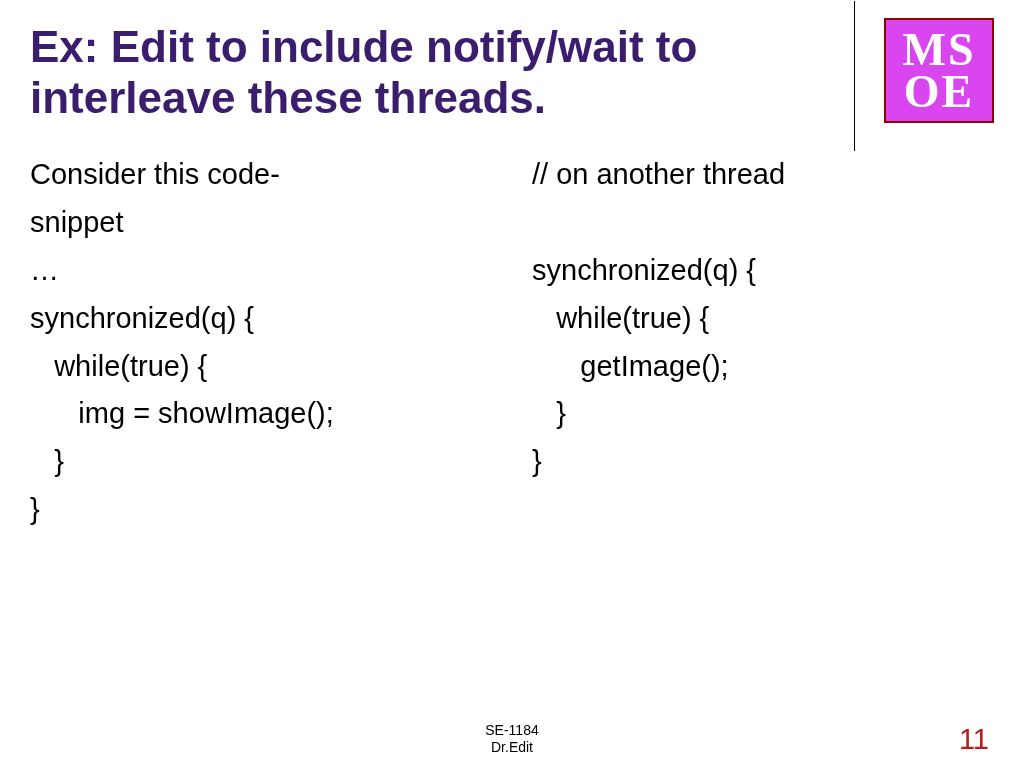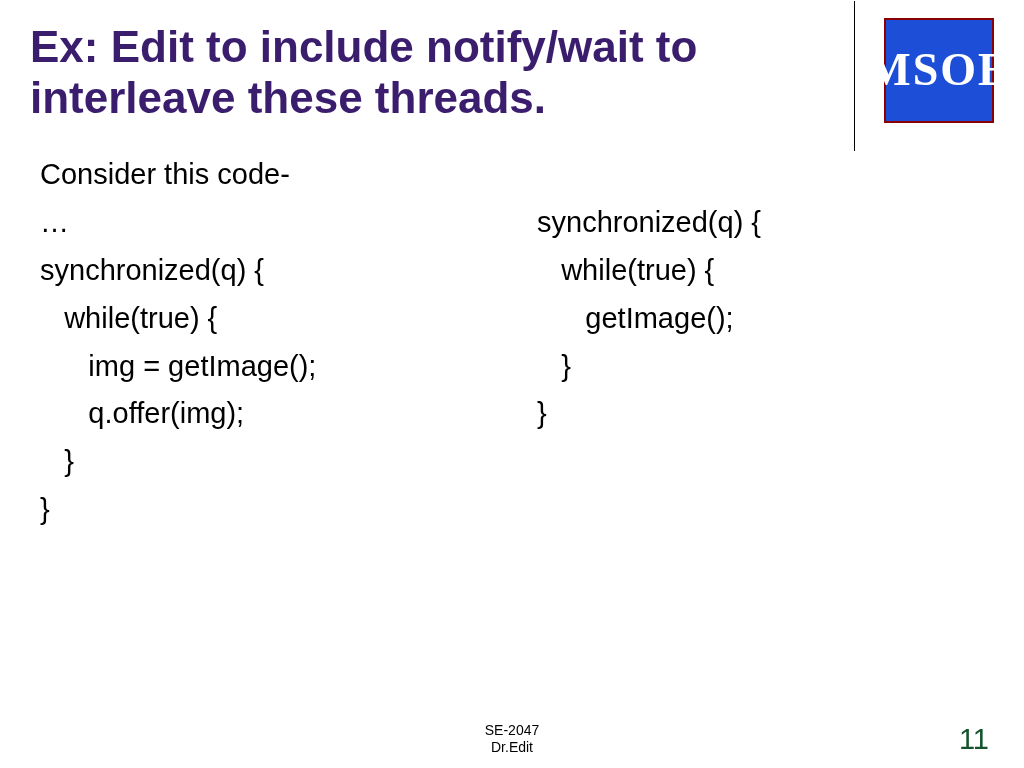--- a/index.html
+++ b/index.html
@@ -6,21 +6,21 @@
   body {
     width: 1024px;
     height: 768px;
     font-family: Arial, Helvetica, sans-serif;
     background: #ffffff;
     position: relative;
     overflow: hidden;
   }
   .header {
     display: flex;
-    align-items: center;
+    align-items: flex-end;
     padding: 22px 30px 0 30px;
   }
   .title {
     font-size: 44px;
     font-weight: bold;
     color: #3b1d6e;
     line-height: 1.15;
     flex: 1;
   }
   .logo-wrap {
@@ -33,40 +33,40 @@
     position: absolute;
     left: 0;
     top: -22px;
     width: 1px;
     height: 150px;
     background: #000;
   }
   .logo {
     width: 110px;
     height: 105px;
-    background: #1d4ed8;
+    background: #d946ef;
     border: 2px solid #8b0000;
     display: flex;
-    flex-direction: row;
+    flex-direction: column;
     align-items: center;
     justify-content: center;
     color: #fff;
     font-family: Georgia, 'Times New Roman', serif;
     font-weight: bold;
     font-size: 46px;
     line-height: 0.9;
     padding: 20px;
     margin-left: 10px;
     margin-top: -5px;
   }
   .logo-row { display: flex; letter-spacing: 2px; }
   .logo-underline { text-decoration-thickness: 3px; text-underline-offset: 2px; }
   .columns {
     display: flex;
-    padding: 28px 30px 0 40px;
+    padding: 28px 30px 0 30px;
     gap: 40px;
   }
   .col {
     flex: 1;
     font-size: 29px;
     color: #000;
     line-height: 1.65;
   }
   .col div { white-space: pre; }
   .footer-center {
@@ -77,21 +77,21 @@
     text-align: center;
     font-size: 14px;
     color: #000;
     line-height: 1.2;
   }
   .page-num {
     position: absolute;
     bottom: 12px;
     right: 35px;
     font-size: 29px;
-    color: #14532d;
+    color: #b91c1c;
   }
 </style>
 </head>
 <body>
 
 <div class="header">
   <div class="title">Ex: Edit to include notify/wait to interleave these threads.</div>
   <div class="logo-wrap">
     <div class="logo-divider"></div>
     <div class="logo">
@@ -101,36 +101,37 @@
       <div class="logo-row logo-underline">
           <span>OE</span>
         </div>
     </div>
   </div>
 </div>
 
 <div class="columns">
   <div class="col">
     <div>Consider this code-</div>
+    <div>snippet</div>
     <div>…</div>
     <div>synchronized(q) {</div>
     <div>   while(true) {</div>
-    <div>      img = getImage();</div>
-    <div>      q.offer(img);</div>
+    <div>      img = showImage();</div>
     <div>   }</div>
     <div>}</div>
   </div>
   <div class="col">
+    <div>// on another thread</div>
     <div> </div>
     <div>synchronized(q) {</div>
     <div>   while(true) {</div>
     <div>      getImage();</div>
     <div>   }</div>
     <div>}</div>
   </div>
 </div>
 
 <div class="footer-center">
-  <div>SE-2047</div>
+  <div>SE-1184</div>
   <div>Dr.Edit</div>
 </div>
 
 <div class="page-num">11</div>
 
 </body></html>

